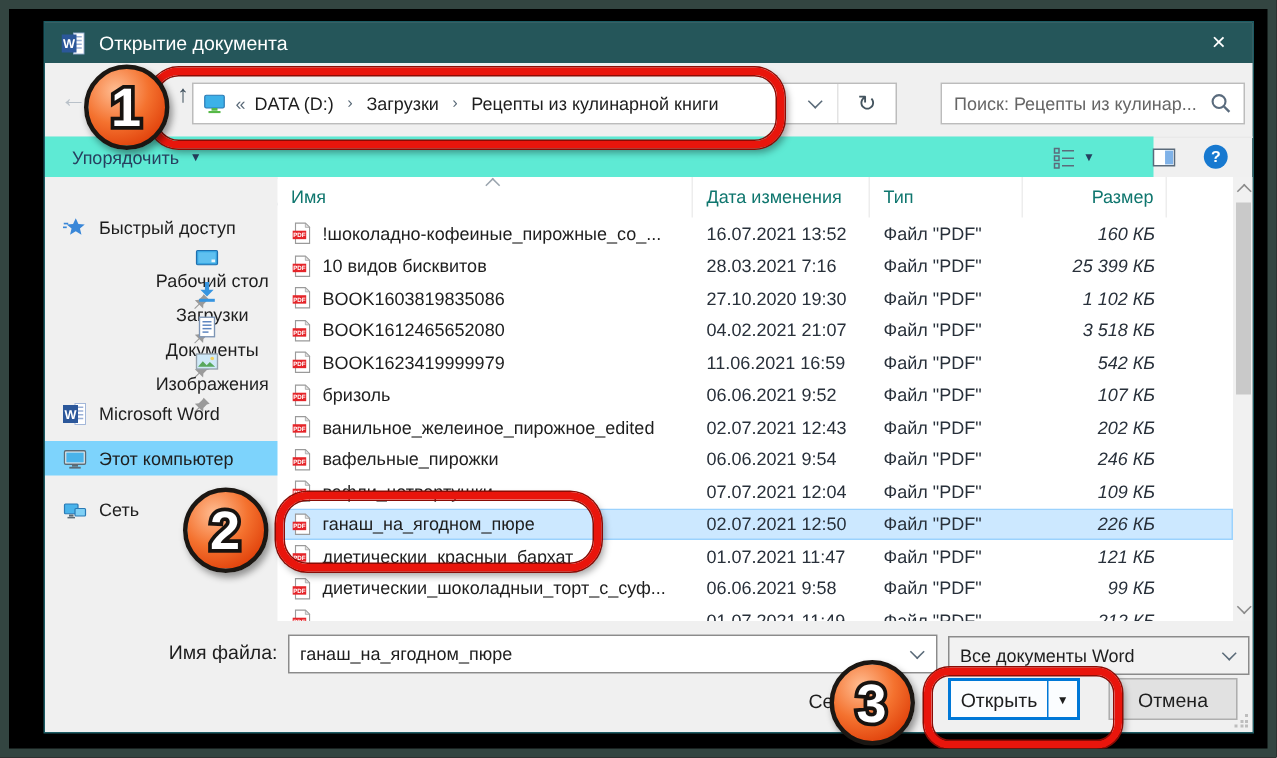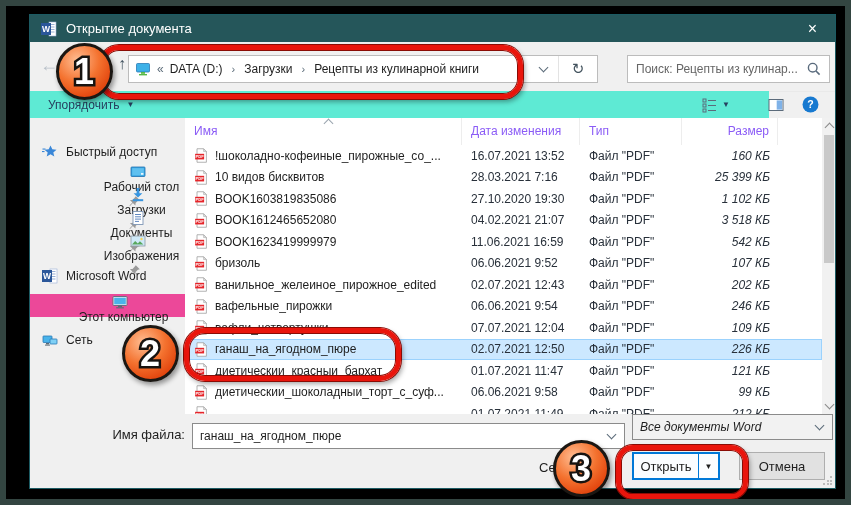--- a/index.html
+++ b/index.html
@@ -47,26 +47,26 @@
   .t-pane{left:738px;}
   .t-help{left:772px;}
   .tri{font-size:8px;color:#27405f;}
 
   
   .sidebar{left:0;top:103px;width:155px;height:297px;background:#f0f0f0;}
   .sb-item{position:absolute;left:0;width:155px;height:23px;display:flex;align-items:center;font-size:12px;color:#1e1e1e;}
   .sb-item .ic{width:16px;height:16px;flex:0 0 auto;}
   .sb-item .lbl{margin-left:8px;white-space:nowrap;flex:1;}
   .sb-item .pin{flex:0 0 16px;margin-right:8px;}
-  .sb-sel{background:#ec4899;flex-direction:column;}
+  .sb-sel{background:#7dd3fc;}
   .ind0{padding-left:12px;} .ind1{padding-left:30px;flex-direction:column;}
 
   
   .listarea{left:155px;top:103px;width:637px;height:296px;background:#fff;}
-  .listhdr{position:absolute;left:0;top:0;width:637px;height:27px;display:flex;font-size:12px;color:#8b5cf6;}
+  .listhdr{position:absolute;left:0;top:0;width:637px;height:27px;display:flex;font-size:12px;color:#0f766e;}
   .hcell{box-sizing:border-box;padding:6px 0 0 9px;border-right:1px solid #ededed;position:relative;}
   .h-name{flex:1;} .h-date{width:118px;} .h-type{width:102px;} .h-size{width:96px;text-align:right;padding-right:8px;} .h-pad{width:44px;border-right:none;}
   .sortcaret{position:absolute;left:140px;top:2px;width:6px;height:6px;border-left:1.2px solid #9aa4ae;
              border-top:1.2px solid #9aa4ae;transform:rotate(45deg);}
   .rows-viewport{position:absolute;left:0;top:27px;width:637px;height:269px;overflow:hidden;}
   .row{display:flex;height:21.5px;align-items:center;font-size:12px;color:#1e1e1e;}
   .row.sel{background:#cce8ff;box-shadow:inset 0 0 0 1px #9bd2fd;}
   .cell{box-sizing:border-box;white-space:nowrap;overflow:hidden;}
   .c-name{flex:1;display:flex;align-items:center;padding-left:9px;}
   .c-name .fico{width:15px;height:15px;flex:0 0 auto;margin-right:6px;}
@@ -80,21 +80,21 @@
   .vs-arrow{position:absolute;left:3.5px;width:6px;height:6px;border-left:1.2px solid #8a8a8a;border-top:1.2px solid #8a8a8a;}
   .vs-up{top:6px;transform:rotate(45deg);}
   .vs-down{bottom:6px;transform:rotate(225deg);}
   .vs-thumb{position:absolute;left:1.5px;top:17px;width:10px;height:128px;background:#c9c9c9;}
 
   
   .footer{left:0;top:399px;width:805px;height:74px;background:#f0f0f0;}
   .fn-label{position:absolute;left:0px;top:13px;width:155px;text-align:right;font-size:13px;color:#1e1e1e;}
   .combo{position:absolute;box-sizing:border-box;border:1px solid #8b8b8b;display:flex;align-items:center;font-size:12px;color:#1e1e1e;}
   .fn-combo{left:162px;top:9px;width:433px;height:26px;background:#fff;}
-  .ft-combo{left:602px;top:0;width:201px;height:26px;background:#f2f2f2;font-style:italic;}
+  .ft-combo{left:602px;top:10px;width:201px;height:26px;background:#f2f2f2;}
   .combo .val{flex:1;margin-left:7px;white-space:nowrap;overflow:hidden;}
   .combo .chev{margin-right:9px;}
   .tools{position:absolute;left:509px;top:40px;height:26px;display:flex;align-items:center;gap:6px;font-size:13px;color:#1e1e1e;}
   .open-btn{position:absolute;left:602px;top:38px;width:88px;height:28px;box-sizing:border-box;
             border:2px solid #0078d7;background:#fbfdff;display:flex;font-size:13px;color:#1e1e1e;}
   .open-main{flex:1;display:flex;align-items:center;justify-content:center;}
   .open-arrow{flex:0 0 19px;border-left:1px solid #0078d7;display:flex;align-items:center;justify-content:center;font-size:8px;color:#1e1e1e;}
   .cancel-btn{position:absolute;left:709px;top:38px;width:86px;height:28px;box-sizing:border-box;
               border:1px solid #aeaeae;background:#e1e1e1;display:flex;align-items:center;justify-content:center;font-size:13px;color:#1e1e1e;}
   .grip{position:absolute;left:793px;top:62px;width:9px;height:9px;}

